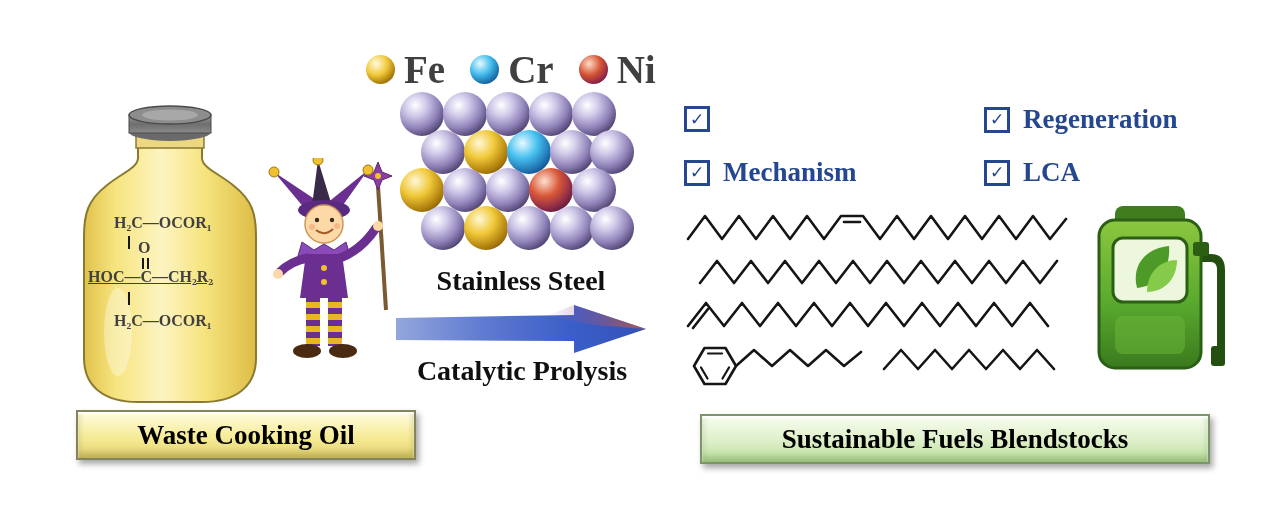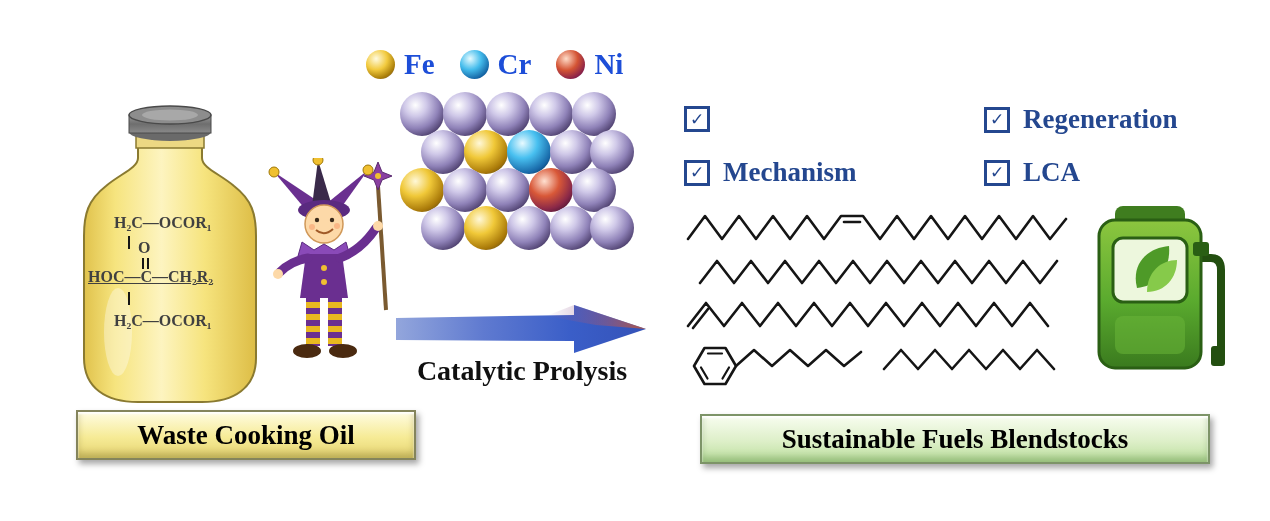--- a/index.html
+++ b/index.html
@@ -3,21 +3,21 @@
 <meta charset="utf-8">
 <style>
   html,body{margin:0;padding:0;background:#ffffff;}
   .canvas{position:relative;width:1270px;height:521px;background:#ffffff;overflow:hidden;
           font-family:"Liberation Serif","DejaVu Serif",serif;}
   .abs{position:absolute;}
   svg{display:block;}
 
   
   .legend-row{display:flex;align-items:center;gap:9px;}
-  .legend-label{font-size:29px;font-weight:bold;color:#1d4ed8;line-height:1;}
+  .legend-label{font-size:39px;font-weight:bold;color:#404040;line-height:1;}
   .sphere{width:29px;height:29px;border-radius:50%;flex:0 0 auto;}
   .sphere.fe{background:radial-gradient(circle at 35% 30%,#fffbe0,#f2ca3e 40%,#a87c08 72%,#54406a 100%);}
   .sphere.cr{background:radial-gradient(circle at 35% 30%,#e6fbff,#44bcec 40%,#1464a4 75%,#082c4c 100%);}
   .sphere.ni{background:radial-gradient(circle at 35% 30%,#ffdcc8,#d45434 42%,#88214a 75%,#38102e 100%);}
   .lg-gap{margin-left:16px;}
 
   
   .check-item{position:absolute;display:flex;align-items:center;gap:13px;color:#24478f;
               font-weight:bold;font-size:27px;line-height:1;}
   .checkbox{width:20px;height:20px;border:3px solid #24478f;display:flex;align-items:center;
@@ -192,20 +192,21 @@
       <circle cx="153" cy="100" r="22" fill="url(#gR)"></circle>
       <circle cx="196" cy="100" r="22" fill="url(#gP)"></circle>
       <circle cx="45" cy="138" r="22" fill="url(#gP)"></circle>
       <circle cx="88" cy="138" r="22" fill="url(#gG)"></circle>
       <circle cx="131" cy="138" r="22" fill="url(#gP)"></circle>
       <circle cx="174" cy="138" r="22" fill="url(#gP)"></circle>
       <circle cx="214" cy="138" r="22" fill="url(#gP)"></circle>
     </g>
   </svg>
 
+  <div class="proc-label" style="left:398px;top:266px;width:246px;">Stainless Steel</div>
 
   <svg class="abs" style="left:396px;top:302px;" width="252" height="54" viewBox="0 0 252 54">
     <defs>
       <linearGradient id="arrowGrad" x1="0" y1="0" x2="1" y2="0">
         <stop offset="0" stop-color="#93a6dc"></stop>
           <stop offset="0.35" stop-color="#5f7ad0"></stop>
         <stop offset="0.7" stop-color="#3a5ec8"></stop>
           <stop offset="1" stop-color="#3452b8"></stop>
       </linearGradient>
       <linearGradient id="redTint" x1="0" y1="0" x2="1" y2="0">

